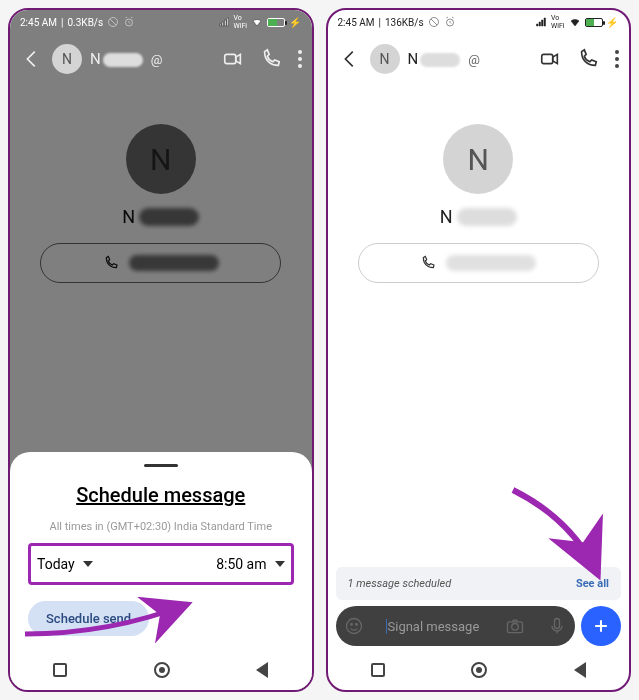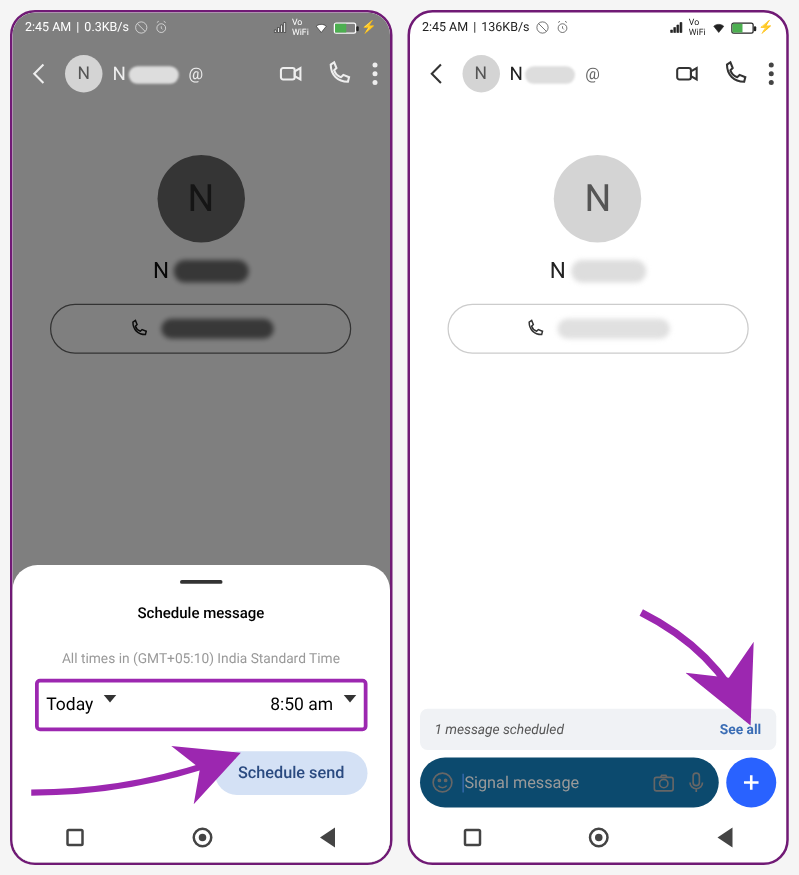--- a/index.html
+++ b/index.html
@@ -26,40 +26,40 @@
   
   .chat-body { padding-top: 40px; display: flex; flex-direction: column; align-items: center; position: relative; z-index: 4; }
   .avatar-lg { width: 70px; height: 70px; border-radius: 50%; background: #d4d4d4; display: flex; align-items: center; justify-content: center; font-size: 30px; color: #555; }
   .contact-big { margin-top: 12px; font-size: 18px; color: #222; display: flex; align-items: center; }
   .blur-big { width: 60px; height: 18px; background: #ddd; border-radius: 9px; filter: blur(2px); margin-left: 4px; }
   .phone-pill { margin-top: 16px; width: 80%; height: 40px; border: 1px solid #ccc; border-radius: 20px; display: flex; align-items: center; justify-content: center; gap: 10px; }
   .phone-pill .blur-num { width: 90px; height: 16px; background: #e0e0e0; border-radius: 8px; filter: blur(2px); }
   
   .sheet { position: absolute; left: 0; right: 0; bottom: 0; background: #fff; border-radius: 20px 20px 0 0; z-index: 10; padding: 12px 18px 54px; }
   .handle { width: 34px; height: 3px; background: #333; border-radius: 2px; margin: 0 auto 16px; }
-  .sheet-title { text-align: center; font-size: 12px; font-weight: 500; margin-bottom: 22px; }
+  .sheet-title { text-align: center; font-size: 20px; font-weight: 500; margin-bottom: 12px; text-decoration: underline; }
   .sheet-sub { text-align: center; font-size: 11px; color: #999; line-height: 1.5; padding: 0 20px; margin-bottom: 8px; }
   .picker-row { display: flex; justify-content: space-between; align-items: center; padding: 10px 6px; border: 3px solid #9c27b0; border-radius: 4px; margin-bottom: 16px; }
-  .picker-item { display: flex; gap: 8px; font-size: 14px; }
+  .picker-item { display: flex; align-items: center; gap: 8px; font-size: 14px; }
   .caret { width: 0; height: 0; border-left: 5px solid transparent; border-right: 5px solid transparent; border-top: 6px solid #333; }
-  .sheet-actions { display: flex; justify-content: flex-end; position: relative; }
+  .sheet-actions { display: flex; position: relative; }
   .sched-btn { background: #d4e1f5; color: #2a4a80; padding: 10px 18px; border-radius: 20px; font-size: 13px; font-weight: 500; border: none; }
   
   .arrow { position: absolute; z-index: 15; }
   
   .navbar { position: absolute; bottom: 0; left: 0; right: 0; height: 40px; display: flex; align-items: center; justify-content: space-around; z-index: 20; background: transparent; }
   .nav-sq { width: 14px; height: 14px; border: 2px solid #444; border-radius: 2px; }
   .nav-circ { width: 16px; height: 16px; border: 2px solid #444; border-radius: 50%; position: relative; }
   .nav-circ::after { content: ''; position: absolute; inset: 3px; background: #444; border-radius: 50%; }
   .nav-tri { width: 0; height: 0; border-top: 8px solid transparent; border-bottom: 8px solid transparent; border-right: 12px solid #444; }
   
   .sched-banner { position: absolute; left: 8px; right: 8px; bottom: 90px; background: #f0f2f5; border-radius: 6px; padding: 10px 12px; display: flex; justify-content: space-between; align-items: center; font-size: 11px; color: #555; z-index: 4; }
   .see-all { color: #3a6db5; font-size: 11px; font-weight: bold; }
   .composer { position: absolute; left: 8px; right: 8px; bottom: 44px; display: flex; align-items: center; gap: 6px; z-index: 4; }
-  .composer-input { flex: 1; background: #0c4a6e; border-radius: 20px; height: 40px; display: flex; align-items: center; padding: 0 8px; gap: 6px; }
+  .composer-input { flex: 1; background: #404040; border-radius: 20px; height: 40px; display: flex; align-items: center; padding: 0 8px; gap: 22px; }
   .composer-input .placeholder { flex: 1; font-size: 13px; color: #999; border-left: 1px solid #3a6db5; padding-left: 1px; }
   .comp-icon { width: 20px; height: 20px; stroke: #666; fill: none; stroke-width: 1.6; }
   .send-btn { width: 40px; height: 40px; border-radius: 50%; background: #2962ff; display: flex; align-items: center; justify-content: center; }
   .white-bg-left { position: absolute; inset: 0; background: #fff; z-index: 1; }
 </style>
 </head>
 <body>
 
 <div class="phone">
   <div class="white-bg-left"></div>
@@ -127,21 +127,21 @@
       <svg class="act-svg" viewBox="0 0 24 24" style="width:16px;height:16px">
           <path d="M5 4c0 9 6 15 15 15l1-4-5-2-2 2c-3-1-5-3-6-6l2-2-2-5z"></path>
         </svg>
       <div class="blur-num"></div>
     </div>
   </div>
 
   <div class="sheet">
     <div class="handle"></div>
     <div class="sheet-title">Schedule message</div>
-    <div class="sheet-sub">All times in (GMT+05:10) India Standard Time</div>
+    <div class="sheet-sub">All times in (GMT+02:30) India Standard Time</div>
     <div class="picker-row">
       <div class="picker-item">
         <span>Today</span>
         <span class="caret"></span>
       </div>
       <div class="picker-item">
         <span>8:50 am</span>
         <span class="caret"></span>
       </div>
     </div>

